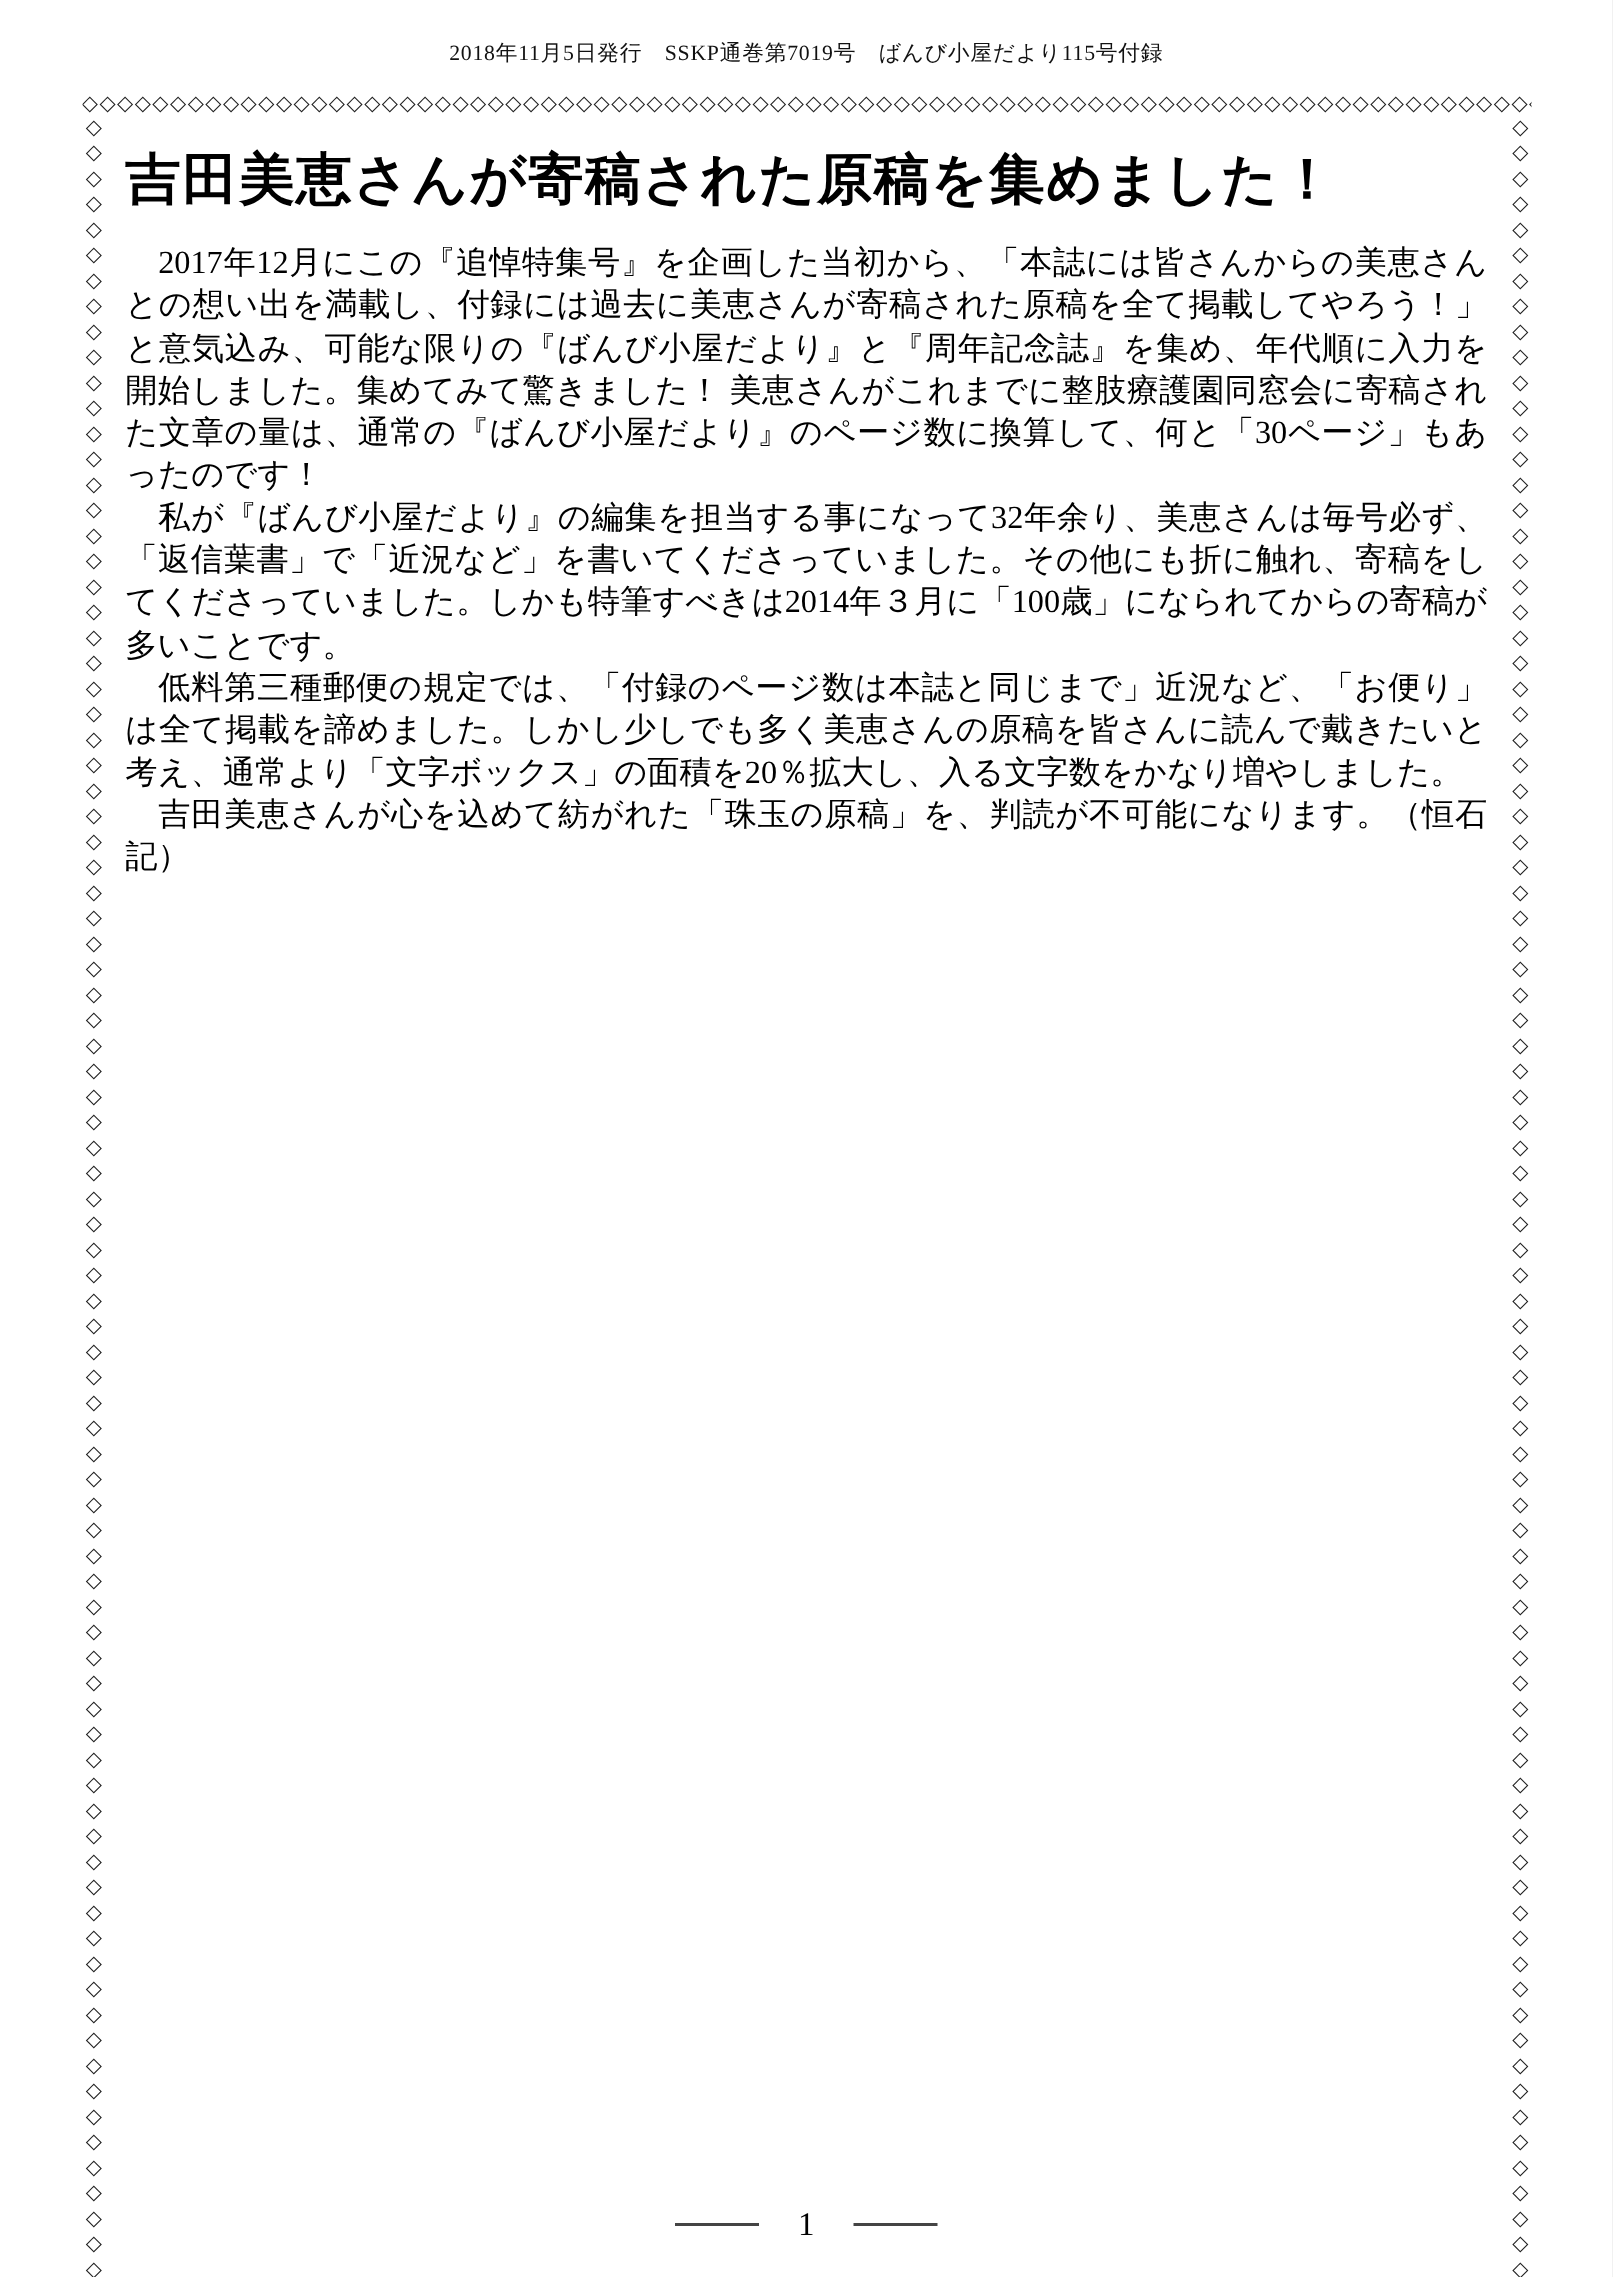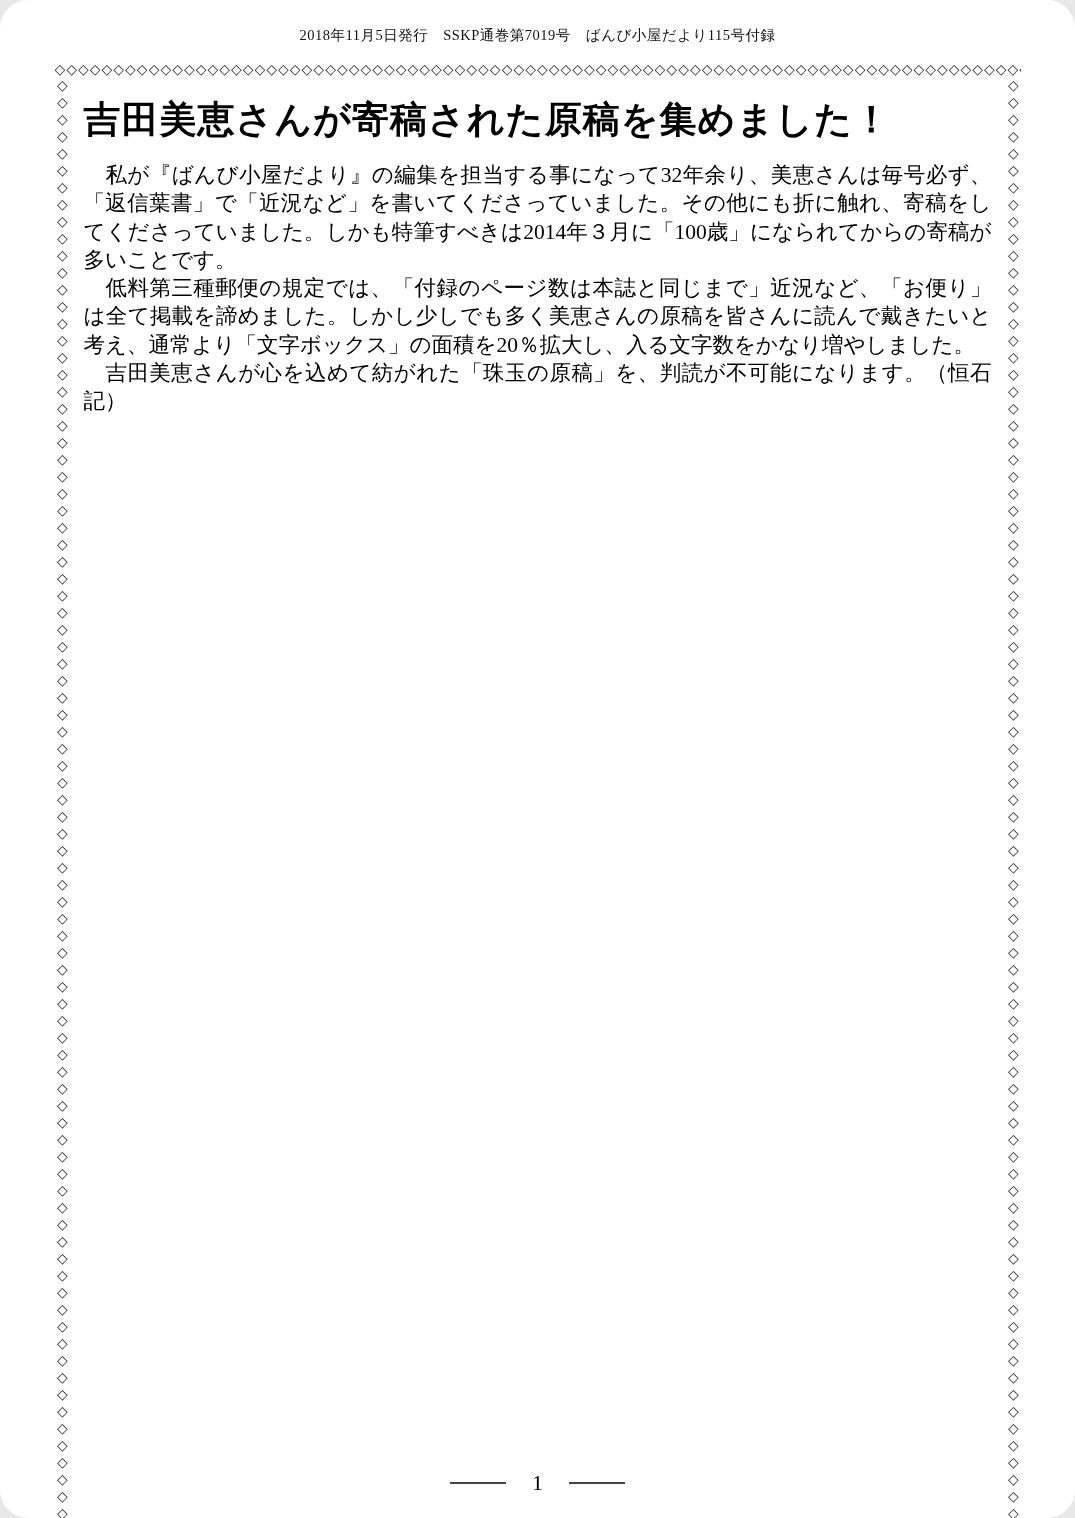--- a/index.html
+++ b/index.html
@@ -6,21 +6,20 @@
   html, body { background: #e8e8e8; }
   .page {
     position: relative;
     width: 1075px;
     height: 1518px;
     margin: 0 auto;
     background: #ffffff;
     color: #000;
     overflow: hidden;
     font-family: "Liberation Serif", "DejaVu Serif", serif;
-    border-radius: 28px;
   }
   .page-header {
     padding-top: 26px;
     text-align: center;
     font-size: 14.5px;
     letter-spacing: 0.5px;
     color: #111;
   }
   
   .diamond-frame {
@@ -96,20 +95,21 @@
 <div class="page">
 
   <div class="page-header">2018年11月5日発行　SSKP通巻第7019号　ばんび小屋だより115号付録</div>
 
   <div class="diamond-frame">
     <div class="chain chain-h">◇◇◇◇◇◇◇◇◇◇◇◇◇◇◇◇◇◇◇◇◇◇◇◇◇◇◇◇◇◇◇◇◇◇◇◇◇◇◇◇◇◇◇◇◇◇◇◇◇◇◇◇◇◇◇◇◇◇◇◇◇◇◇◇◇◇◇◇◇◇◇◇◇◇◇◇◇◇◇◇◇◇◇◇◇◇◇◇◇◇◇◇◇◇◇◇◇◇◇◇◇◇◇◇◇◇◇◇◇◇◇◇◇◇◇◇◇◇◇◇</div>
     <div class="frame-middle">
       <div class="chain chain-v">◇◇◇◇◇◇◇◇◇◇◇◇◇◇◇◇◇◇◇◇◇◇◇◇◇◇◇◇◇◇◇◇◇◇◇◇◇◇◇◇◇◇◇◇◇◇◇◇◇◇◇◇◇◇◇◇◇◇◇◇◇◇◇◇◇◇◇◇◇◇◇◇◇◇◇◇◇◇◇◇◇◇◇◇◇◇◇◇◇◇</div>
       <div class="box-content">
         <h1 class="box-title">吉田美恵さんが寄稿された原稿を集めました！</h1>
+        <p class="box-para">　2017年12月にこの『追悼特集号』を企画した当初から、「本誌には皆さんからの美恵さんとの想い出を満載し、付録には過去に美恵さんが寄稿された原稿を全て掲載してやろう！」と意気込み、可能な限りの『ばんび小屋だより』と『周年記念誌』を集め、年代順に入力を開始しました。集めてみて驚きました！ 美恵さんがこれまでに整肢療護園同窓会に寄稿された文章の量は、通常の『ばんび小屋だより』のページ数に換算して、何と「30ページ」もあったのです！</p>
         <p class="box-para">　私が『ばんび小屋だより』の編集を担当する事になって32年余り、美恵さんは毎号必ず、「返信葉書」で「近況など」を書いてくださっていました。その他にも折に触れ、寄稿をしてくださっていました。しかも特筆すべきは2014年３月に「100歳」になられてからの寄稿が多いことです。</p>
         <p class="box-para">　低料第三種郵便の規定では、「付録のページ数は本誌と同じまで」近況など、「お便り」は全て掲載を諦めました。しかし少しでも多く美恵さんの原稿を皆さんに読んで戴きたいと考え、通常より「文字ボックス」の面積を20％拡大し、入る文字数をかなり増やしました。</p>
         <p class="box-para">　吉田美恵さんが心を込めて紡がれた「珠玉の原稿」を、判読が不可能になります。（恒石記）</p>
       </div>
       <div class="chain chain-v">◇◇◇◇◇◇◇◇◇◇◇◇◇◇◇◇◇◇◇◇◇◇◇◇◇◇◇◇◇◇◇◇◇◇◇◇◇◇◇◇◇◇◇◇◇◇◇◇◇◇◇◇◇◇◇◇◇◇◇◇◇◇◇◇◇◇◇◇◇◇◇◇◇◇◇◇◇◇◇◇◇◇◇◇◇◇◇◇◇◇</div>
     </div>
 
   </div>
 
   <div class="page-footer">

